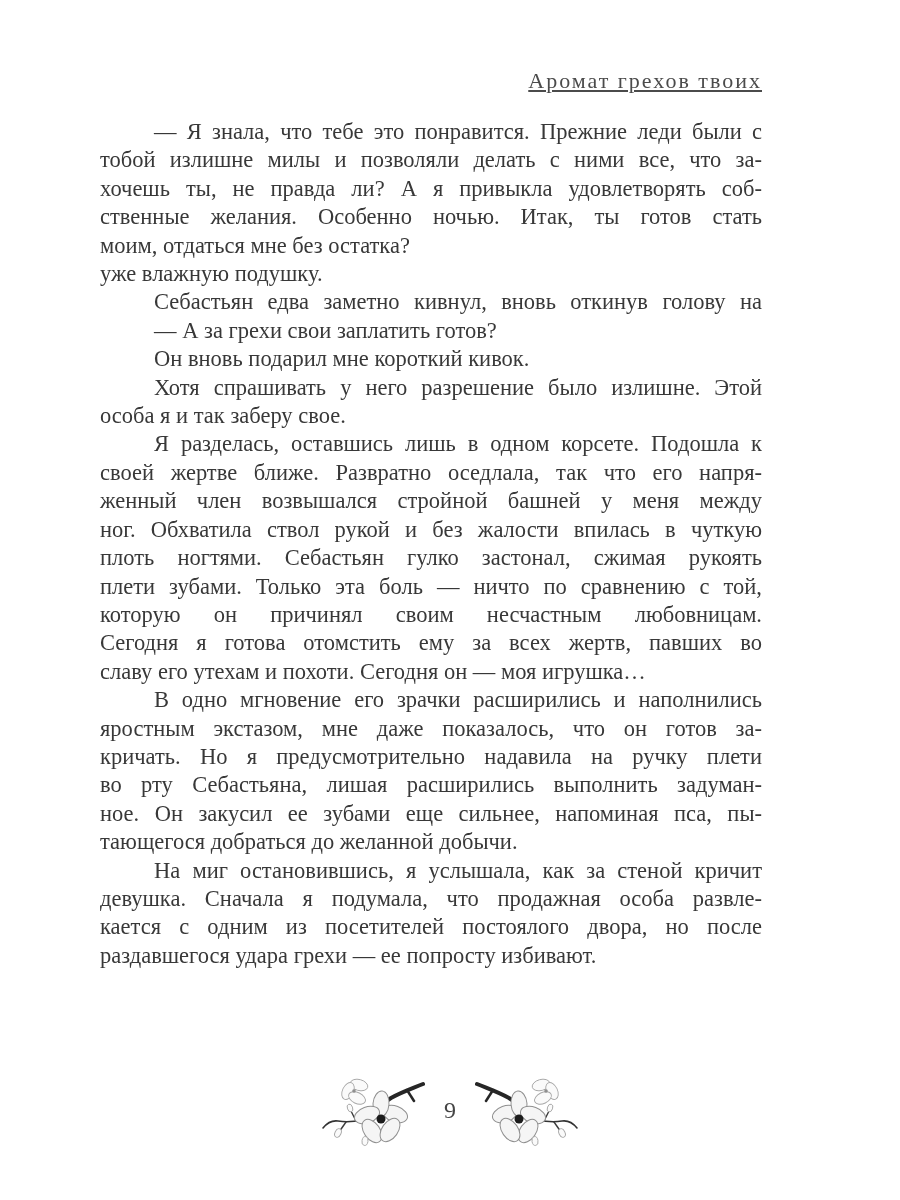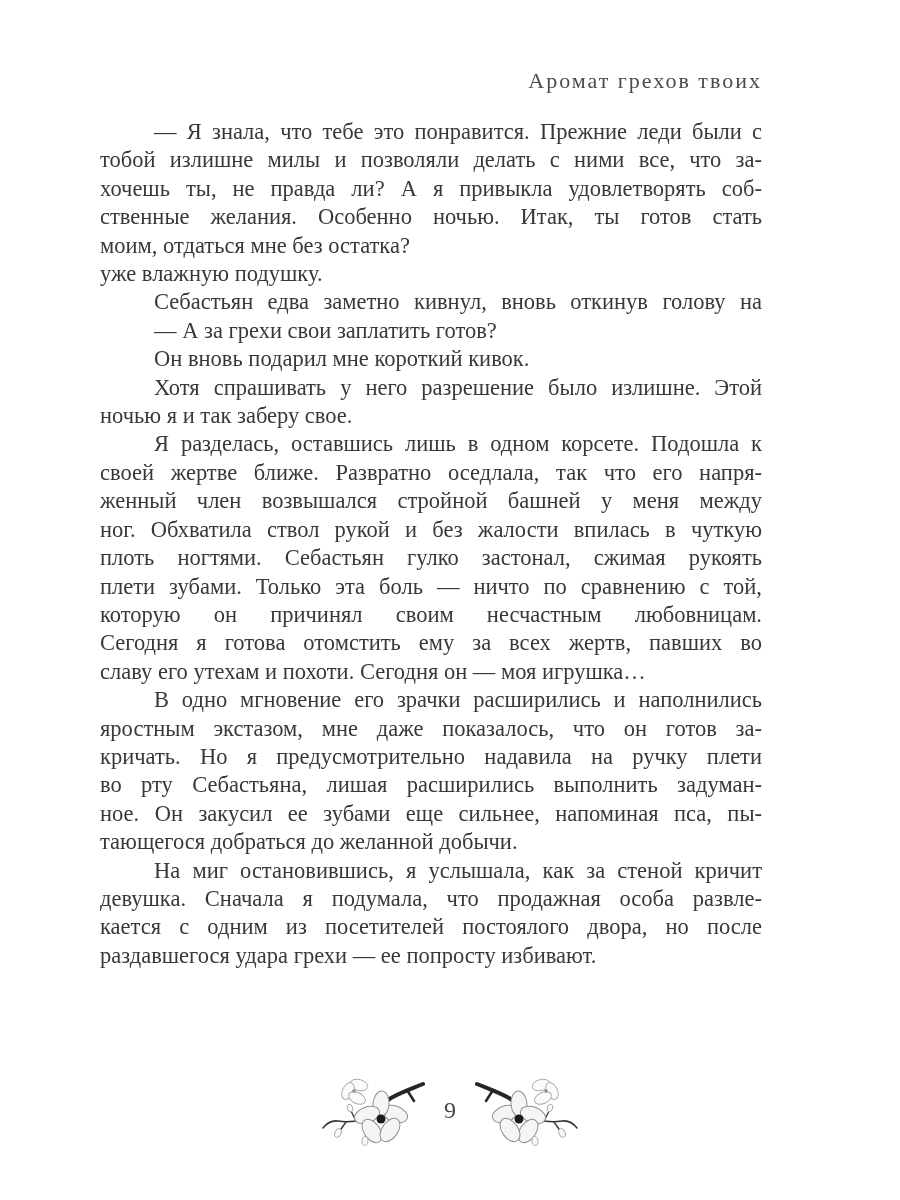--- a/index.html
+++ b/index.html
@@ -17,20 +17,21 @@
   }
   .running-header {
     position: absolute;
     top: 68px;
     left: 100px;
     width: 662px;
     text-align: right;
     font-size: 22px;
     letter-spacing: 2px;
     color: #4b4b4b;
+    text-decoration: underline;
   }
   .page-body {
     position: absolute;
     top: 118px;
     left: 100px;
     width: 662px;
     color: #383838;
   }
   .paragraph { margin: 0; padding: 0; }
   .line {
@@ -83,21 +84,21 @@
         <div class="line first">Себастьян едва заметно кивнул, вновь откинув голову на</div>
       </div>
       <div class="paragraph">
         <div class="line first last">— А за грехи свои заплатить готов?</div>
       </div>
       <div class="paragraph">
         <div class="line first last">Он вновь подарил мне короткий кивок.</div>
       </div>
       <div class="paragraph">
         <div class="line first">Хотя спрашивать у него разрешение было излишне. Этой</div>
-        <div class="line last">ночью я и так заберу свое.</div>
+        <div class="line last">особа я и так заберу свое.</div>
       </div>
       <div class="paragraph">
         <div class="line first">Я разделась, оставшись лишь в одном корсете. Подошла к</div>
         <div class="line">своей жертве ближе. Развратно оседлала, так что его напря-</div>
         <div class="line">женный член возвышался стройной башней у меня между</div>
         <div class="line">ног. Обхватила ствол рукой и без жалости впилась в чуткую</div>
         <div class="line">плоть ногтями. Себастьян гулко застонал, сжимая рукоять</div>
         <div class="line">плети зубами. Только эта боль — ничто по сравнению с той,</div>
         <div class="line">которую он причинял своим несчастным любовницам.</div>
         <div class="line">Сегодня я готова отомстить ему за всех жертв, павших во</div>

